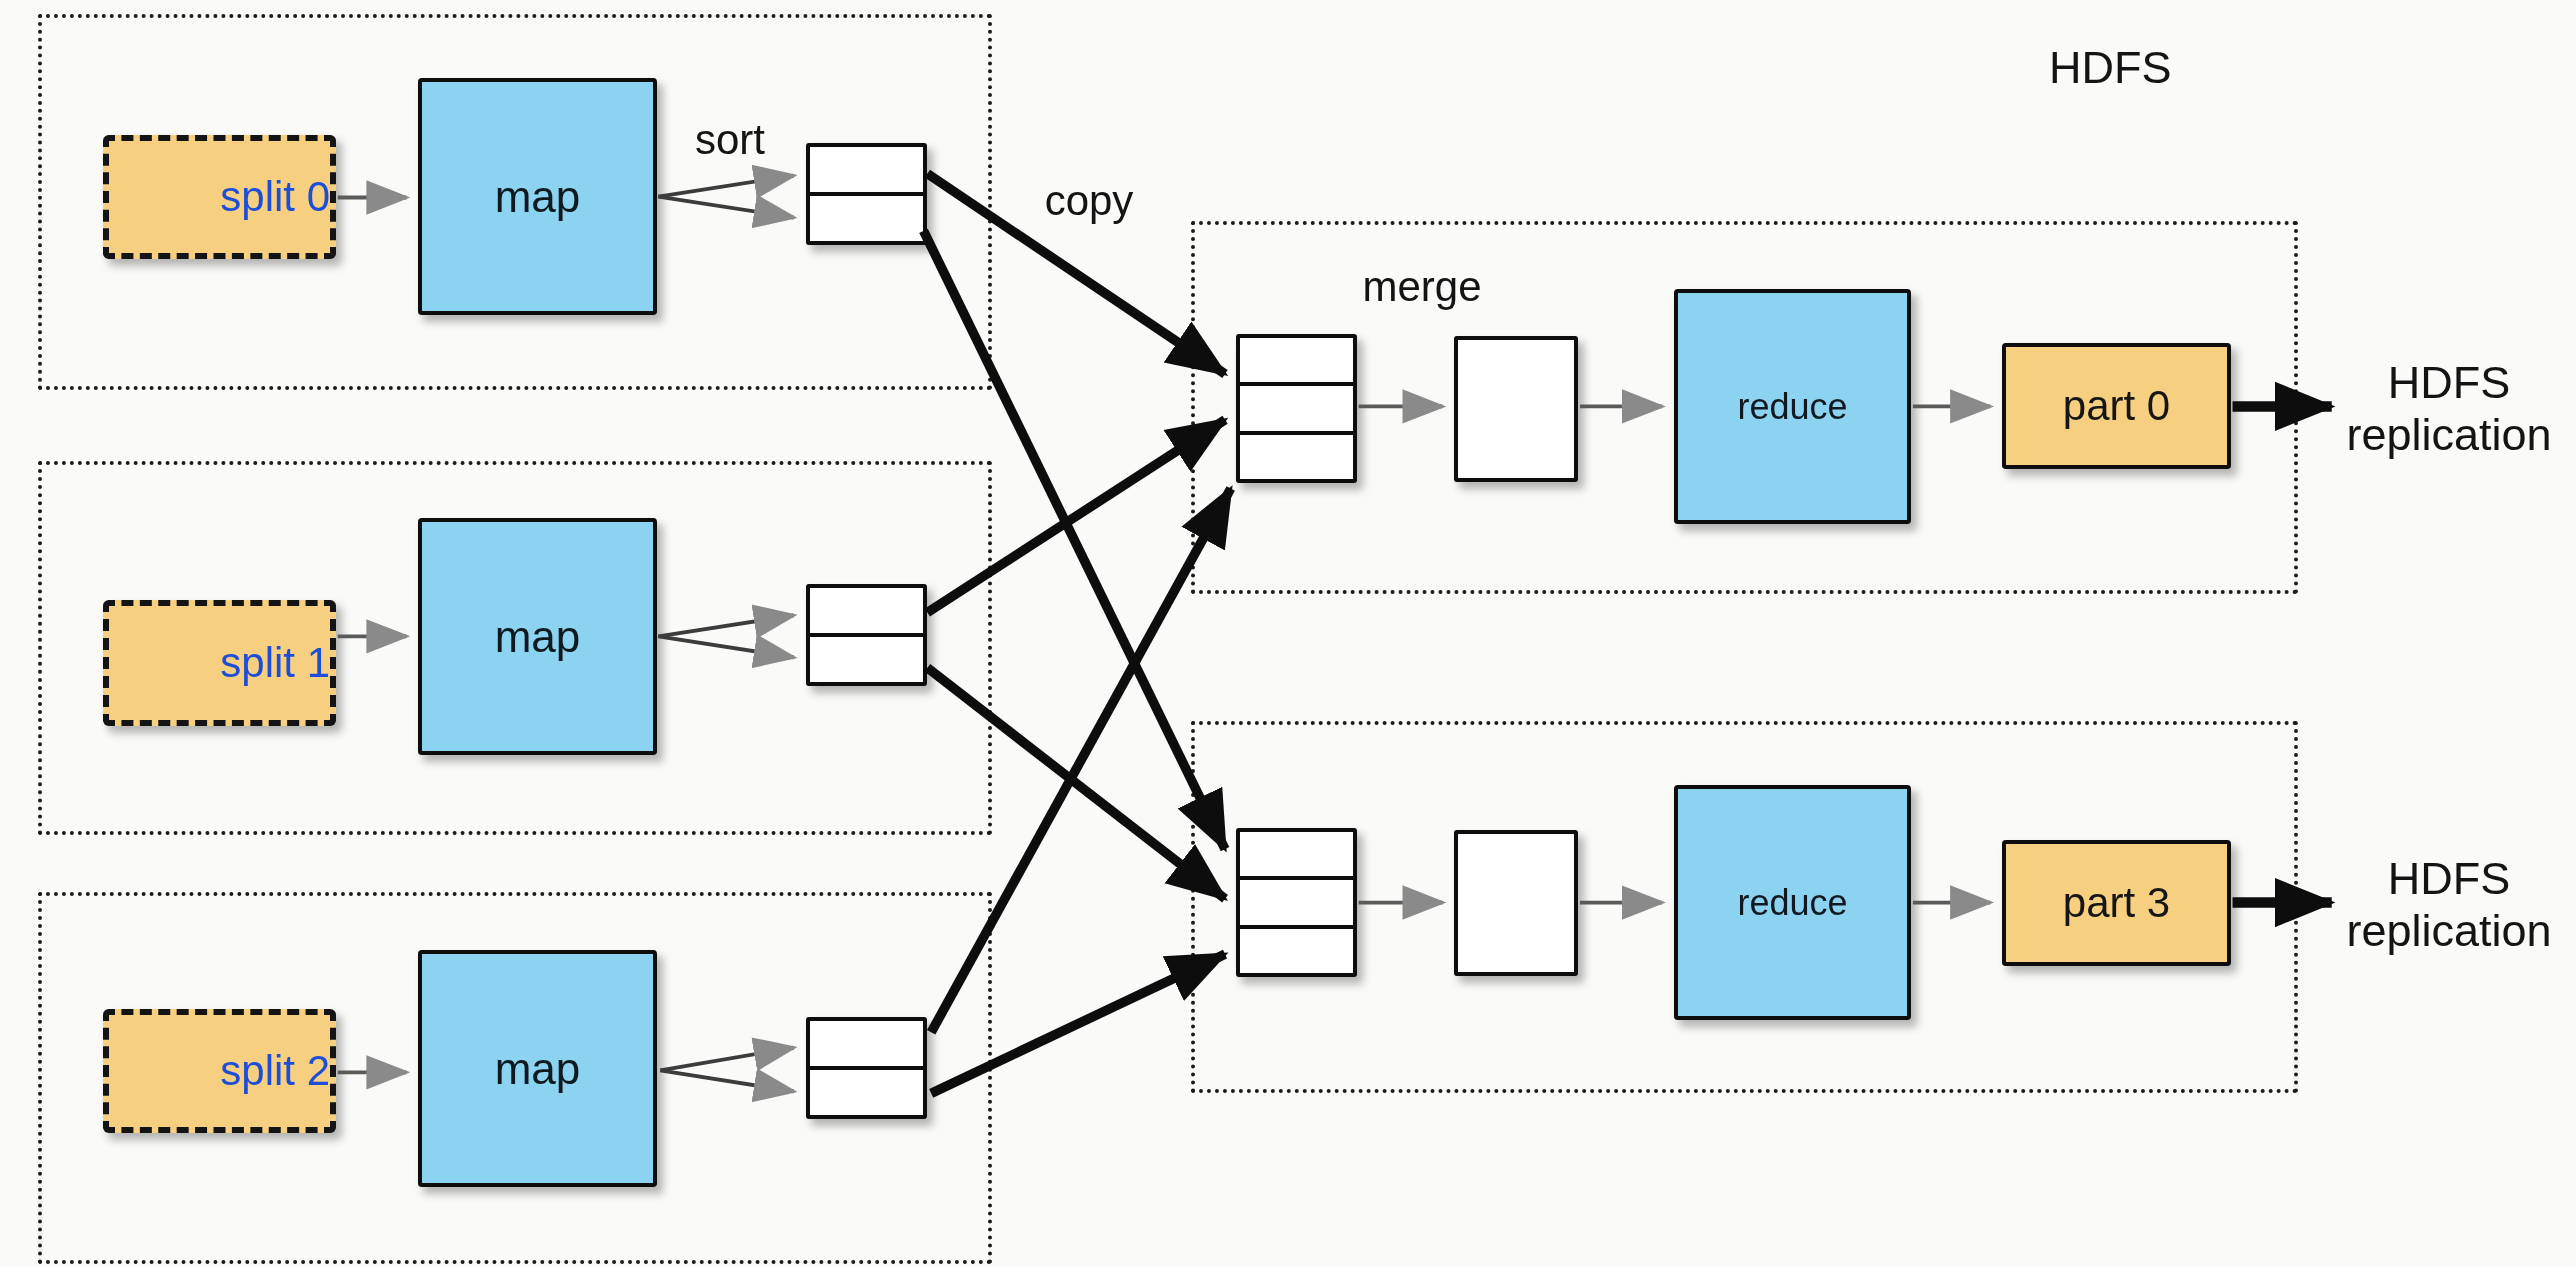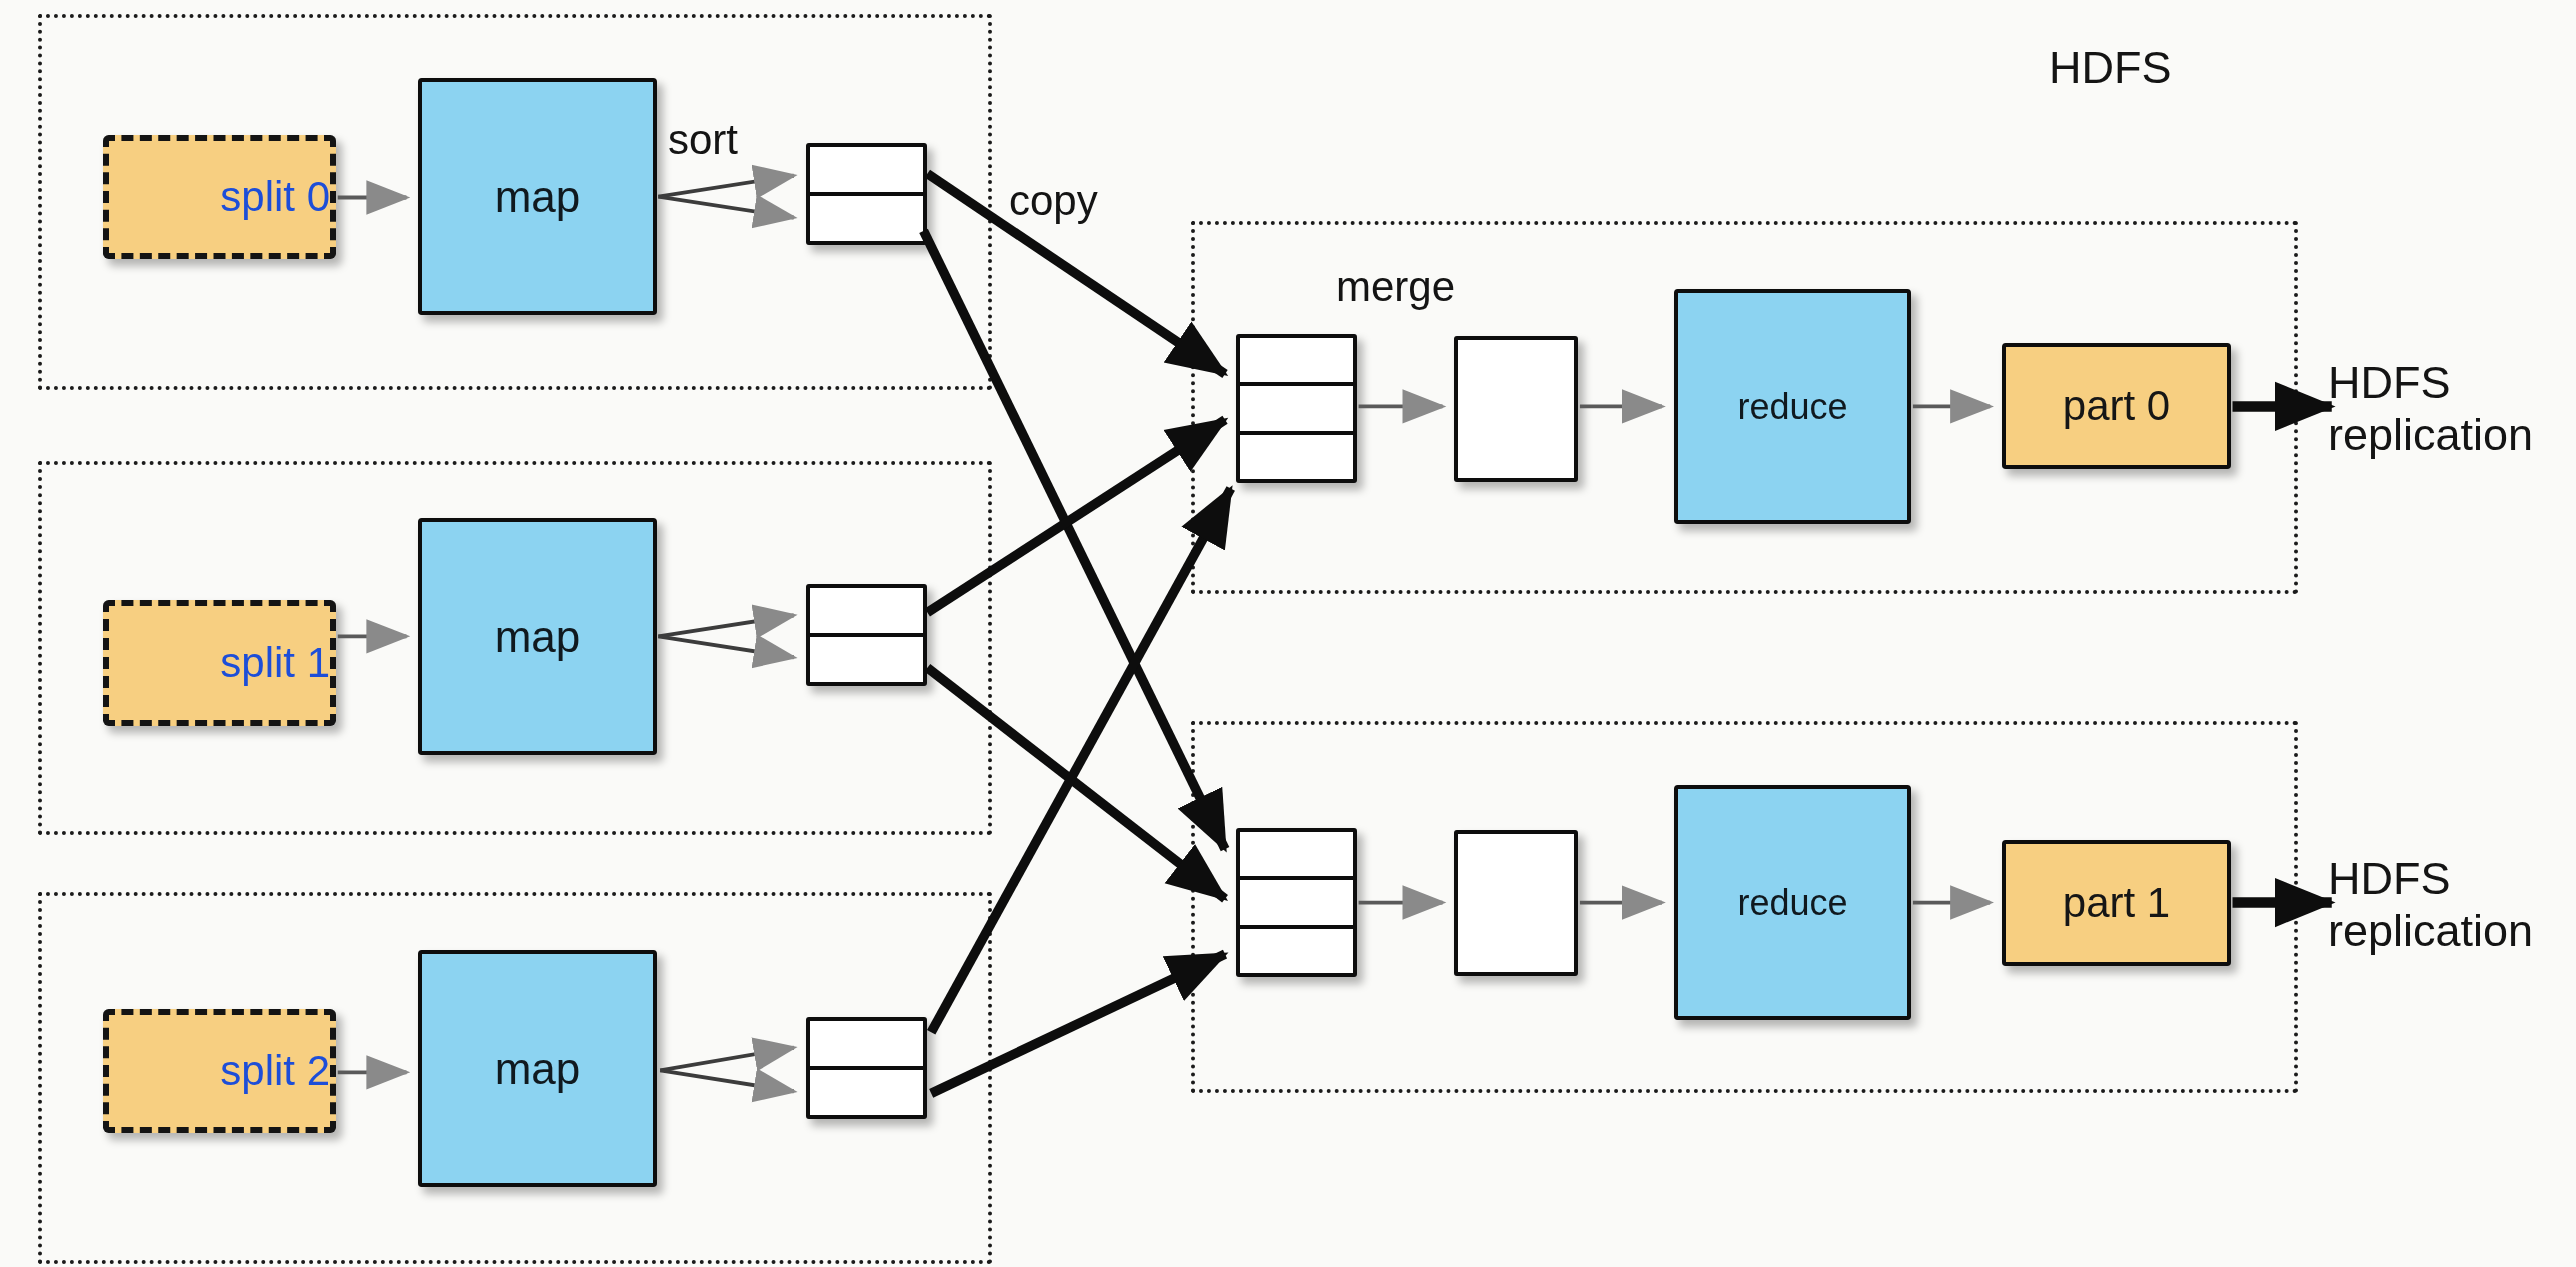--- a/index.html
+++ b/index.html
@@ -51,21 +51,21 @@
     display:flex;flex-direction:column;
     z-index:2;
   }
   .buffer .seg{flex:1;background:#fff;}
   .buffer .seg + .seg{border-top:4.8px solid #0d0d0d;}
   
   .lbl{
     position:absolute;
     font-size:42px;
     color:#141414;
-    text-align:left;
+    text-align:center;
     z-index:3;
     white-space:nowrap;
   }
   .lbl-2line{line-height:52px;font-size:45px;}
   .left-align{text-align:left;}
   .watermark{
     position:absolute;
     left:2080px;top:1200px;width:488px;
     text-align:right;
     font-size:42px;
@@ -140,21 +140,21 @@
     <div class="seg"></div>
     <div class="seg"></div>
   </div>
   <div class="buffer" style="left:1454px;top:830px;width:124px;height:146px">
     <div class="seg"></div>
   </div>
   <div class="node reduce" style="left:1674px;top:785px;width:237px;height:235px">
     <span>reduce</span>
   </div>
   <div class="node part" style="left:2002px;top:840px;width:229px;height:126px">
-    <span>part 1</span>
+    <span>part 3</span>
   </div>
 
   <div class="lbl" style="left:668px;top:116px;width:124px">sort</div>
   <div class="lbl" style="left:1009px;top:177px;width:160px">copy</div>
   <div class="lbl" style="left:1336px;top:263px;width:172px">merge</div>
 
   <div class="lbl lbl-2line left-align" style="left:2049px;top:42px;width:286px">
     <div>HDFS</div>
   </div>
 

